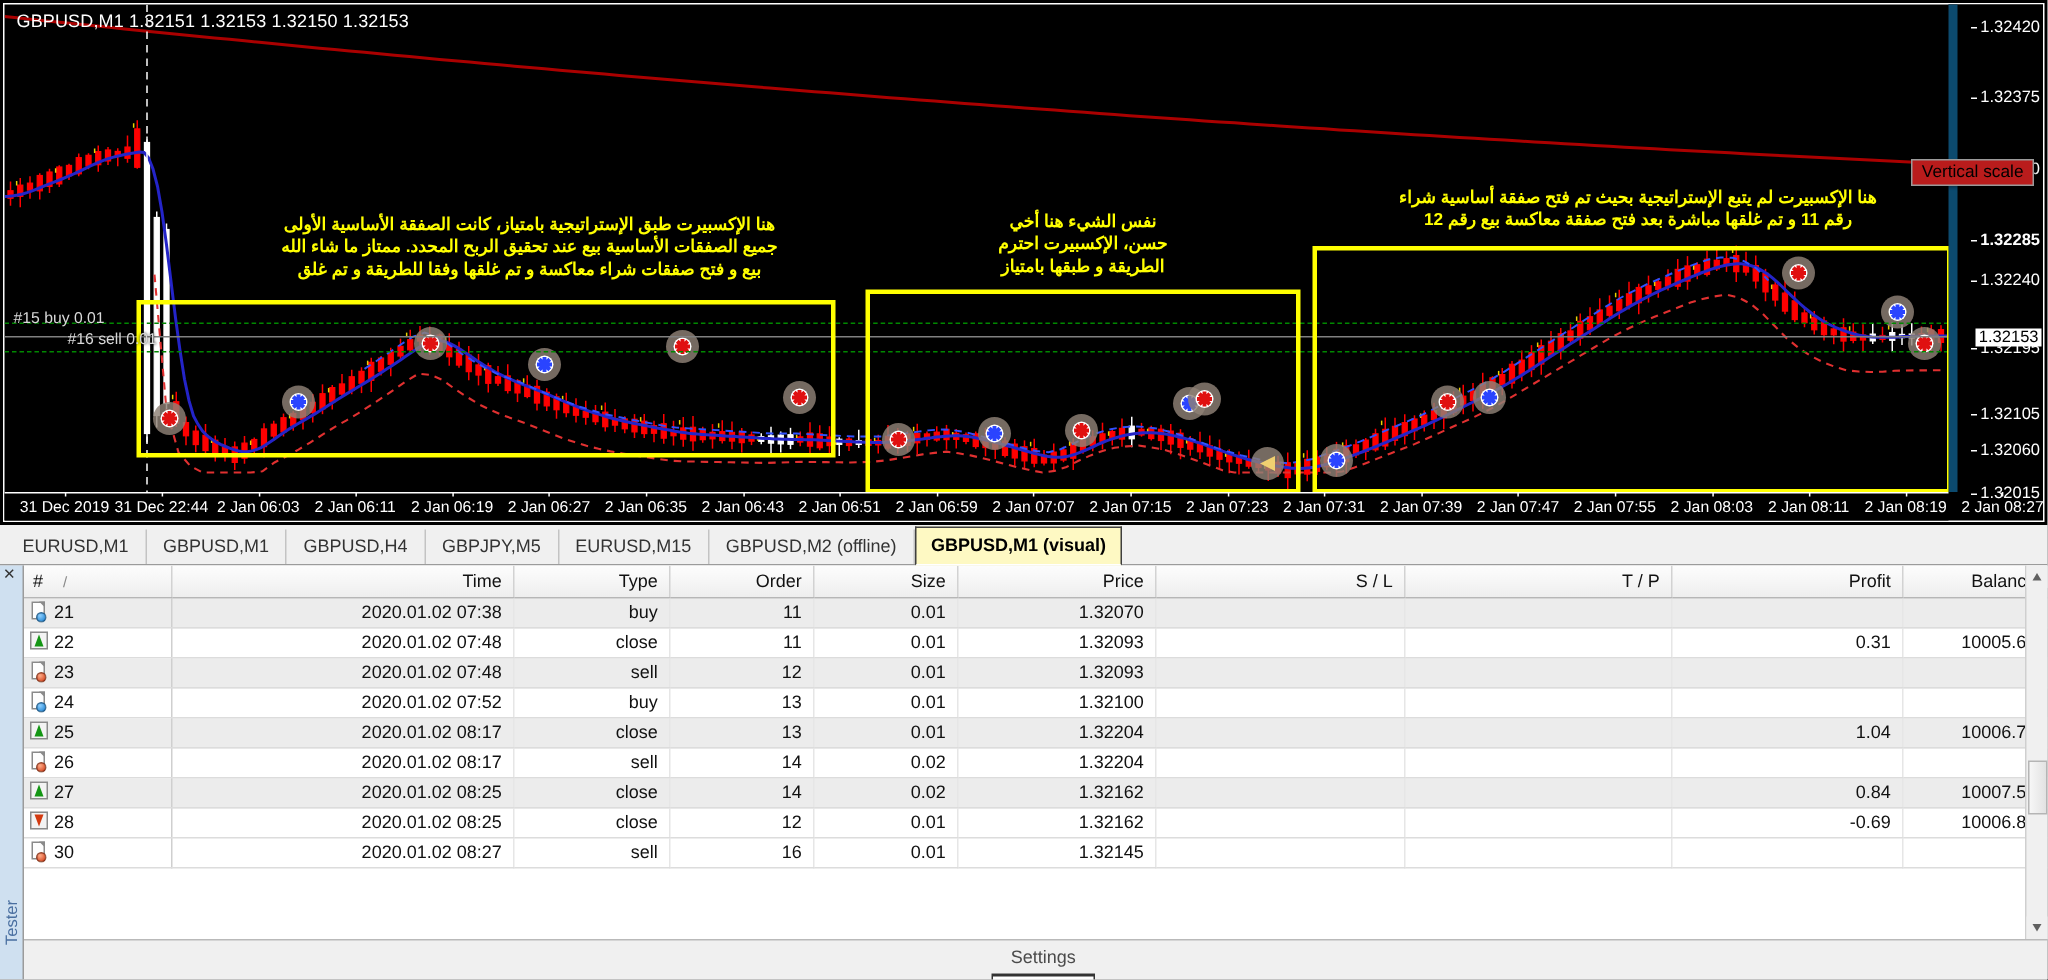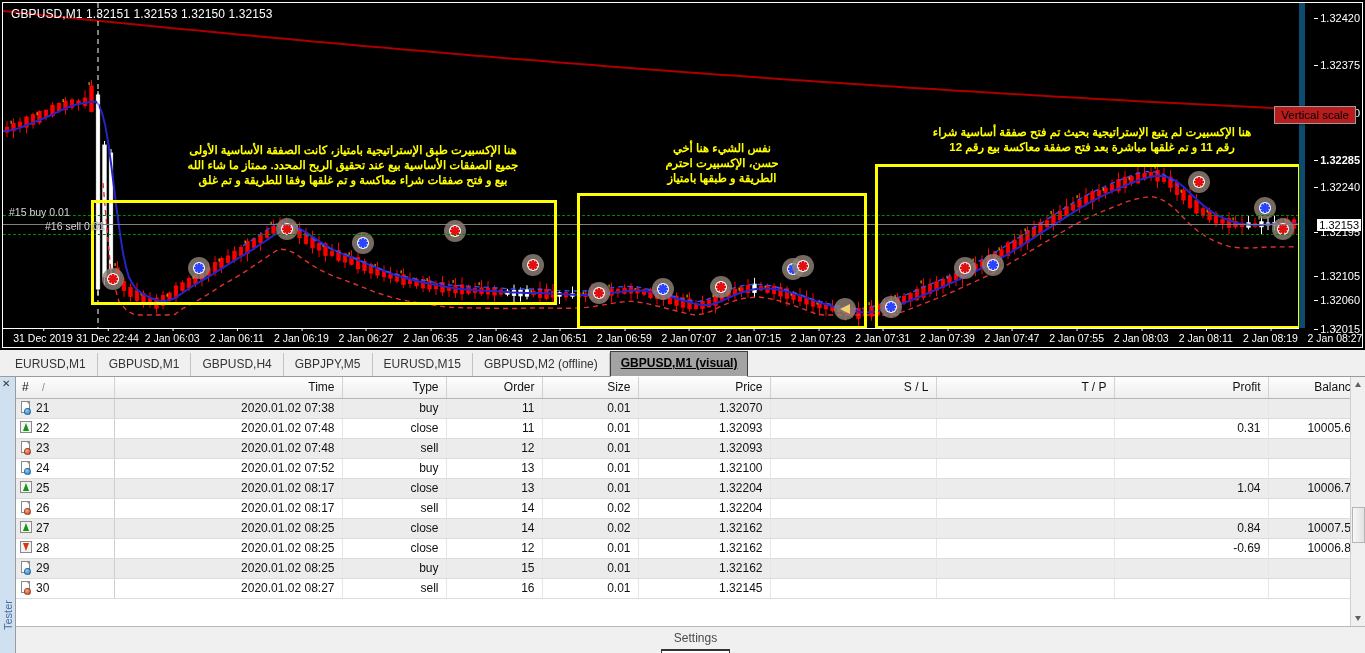--- a/index.html
+++ b/index.html
@@ -91,23 +91,23 @@
     position: absolute; left: 0; top: 350px; width: 1365px; height: 27px;
     background: #f0f0f0; border-bottom: 1px solid #9b9b9b;
     display: flex; align-items: flex-end; padding-left: 4px;
   }
   .ctab {
     font-size: 12px; color: #333; padding: 4px 11px 5px 11px;
     border-right: 1px solid #c3c3c3; cursor: default; white-space: nowrap;
     background: transparent; line-height: 14px;
   }
   .ctab.active {
-    background: #a3a3a3; border: 1px solid #3f3f3f; border-bottom: 1px solid #fff;
+    background: #fef9c3; border: 1px solid #3f3f3f; border-bottom: 1px solid #fff;
     font-weight: bold; color: #000; padding: 4px 10px 6px 10px;
-    position: relative; top: 1px; z-index: 3; text-decoration: underline;
+    position: relative; top: 1px; z-index: 3;
   }
 
   
   #tester-strip {
     position: absolute; left: 0; top: 377px; width: 16px; bottom: 0;
     background: #cfe0f0; border-right: 1px solid #9b9b9b;
   }
   #tester-close {
     position: absolute; left: 2px; top: 2px; font-size: 10px; color: #333;
     font-family: "Liberation Sans", sans-serif; line-height: 10px;
@@ -918,32 +918,20 @@
             <td>2020.01.02 08:25</td>
             <td>close</td>
             <td>12</td>
             <td>0.01</td>
             <td>1.32162</td>
             <td></td>
             <td></td>
             <td>-0.69</td>
             <td>10006.85</td>
           </tr>
-          <tr class="alt">
-            <td class="idcell"><span class="ico"><span class="page"></span><span class="dot blue"></span></span><span>29</span></td>
-            <td>2020.01.02 08:25</td>
-            <td>buy</td>
-            <td>15</td>
-            <td>0.01</td>
-            <td>1.32162</td>
-            <td></td>
-            <td></td>
-            <td></td>
-            <td></td>
-          </tr>
           <tr>
             <td class="idcell"><span class="ico"><span class="page"></span><span class="dot red"></span></span><span>30</span></td>
             <td>2020.01.02 08:27</td>
             <td>sell</td>
             <td>16</td>
             <td>0.01</td>
             <td>1.32145</td>
             <td></td>
             <td></td>
             <td></td>

